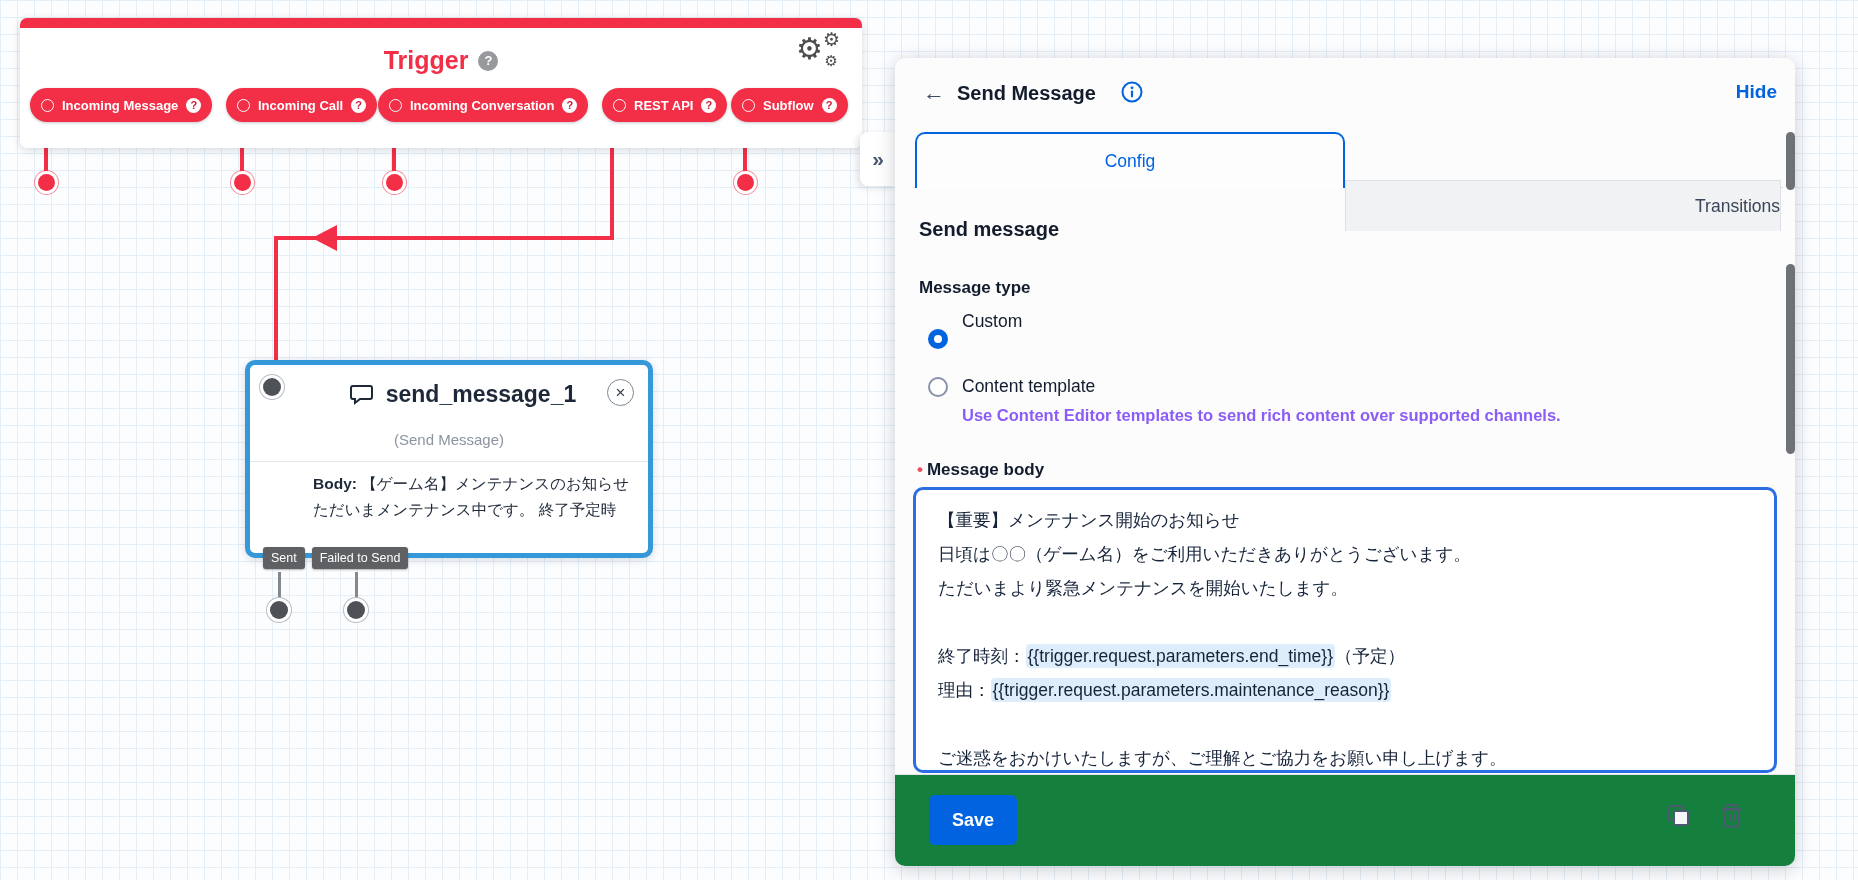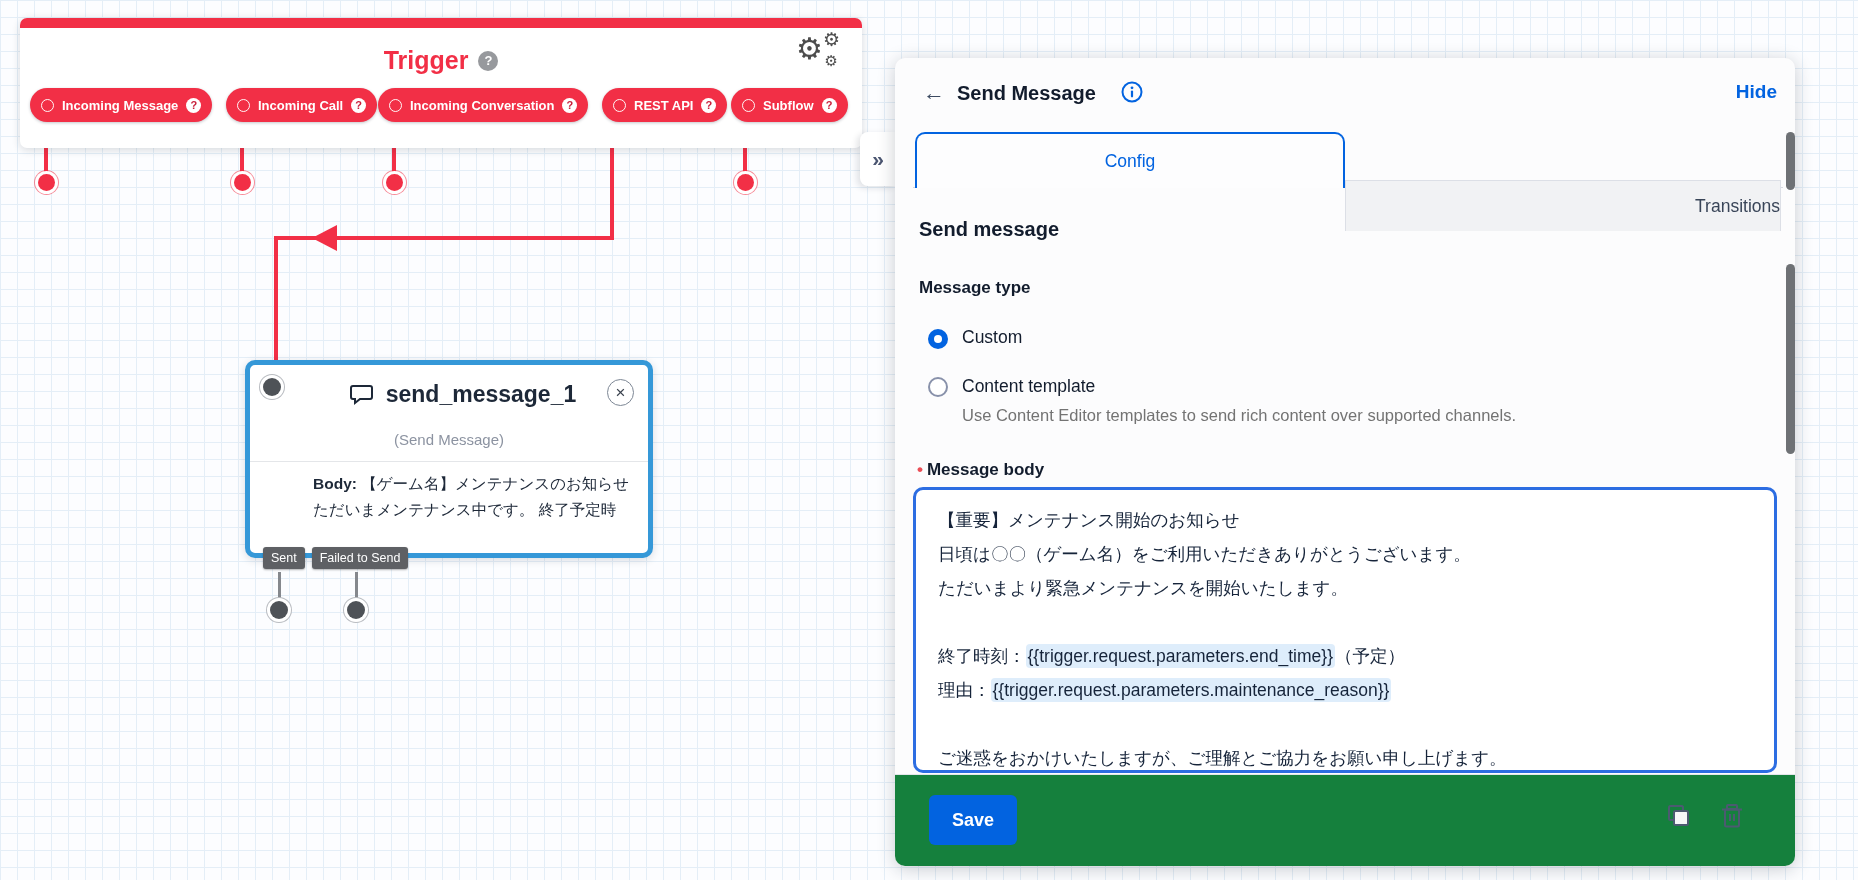--- a/index.html
+++ b/index.html
@@ -83,21 +83,21 @@
     background:#f1f2f4; border:1px solid #dcdfe6; border-bottom:none; color:#394558;
     font-size:17.5px; display:flex; align-items:center; justify-content:flex-end; cursor:pointer;margin-top:44px; }
   .p-heading { position:absolute; left:24px; top:160px; font-size:20px; font-weight:700; }
   .p-subheading { position:absolute; left:24px; top:220px; font-size:17px; font-weight:700; }
   .radio { position:absolute; width:20px; height:20px; border-radius:50%; cursor:pointer; }
   .radio.sel { background:#0263e0; }
   .radio.sel::after { content:""; position:absolute; left:6px; top:6px; width:8px; height:8px;
     background:#fff; border-radius:50%; }
   .radio.unsel { background:#fff; border:2px solid #8891aa; }
   .radio-label { position:absolute; font-size:17.5px; color:#121c2d; }
-  .radio-help { position:absolute; left:67px; top:348px; font-size:16.5px; color:#737373; }
+  .radio-help { position:absolute; left:67px; top:348px; font-size:16.5px; color:#8b5cf6;font-weight:bold; }
   .field-label { position:absolute; left:22px; top:402px; font-size:17px; font-weight:700; }
   .req-dot { color:#eb4e56; font-size:17px; margin-right:4px; }
   .ta { position:absolute; left:18px; top:429px; width:864px; height:286px; background:#fff;
     border:3px solid #2c6de2; border-radius:10px; padding:13px 22px; overflow:hidden;
     font-size:17.5px; line-height:34px; color:#16243a; cursor:text; }
   .ta-line { white-space:nowrap; }
   .hl { background:#deedfb; border-radius:4px; padding:2px 2px; }
   .p-footer { position:absolute; left:0; right:0; bottom:0; height:92px; background:#15803d;
     border-top:1px solid #e3e5ea; border-radius:0 0 10px 10px; }
   .save-btn { position:absolute; left:34px; top:20px; width:88px; height:50px; background:#0263e0;
@@ -210,21 +210,21 @@
       <span>Config</span>
     </div>
     <div class="tab-transitions">
       <span>Transitions</span>
     </div>
 
     <div class="p-heading">Send message</div>
     <div class="p-subheading">Message type</div>
 
     <div class="radio sel" style="left:33px;top:271px;"></div>
-    <span class="radio-label" style="left:67px;top:269px;">Custom</span>
+    <span class="radio-label" style="left:67px;top:253px;">Custom</span>
     <div class="radio unsel" style="left:33px;top:319px;"></div>
     <span class="radio-label" style="left:67px;top:318px;">Content template</span>
     <div class="radio-help">Use Content Editor templates to send rich content over supported channels.</div>
 
     <div class="field-label">
       <span class="req-dot">•</span><span>Message body</span>
     </div>
     <div class="ta">
         <div class="ta-line"><span>【重要】メンテナンス開始のお知らせ</span></div>
         <div class="ta-line"><span>日頃は〇〇（ゲーム名）をご利用いただきありがとうございます。</span></div>

